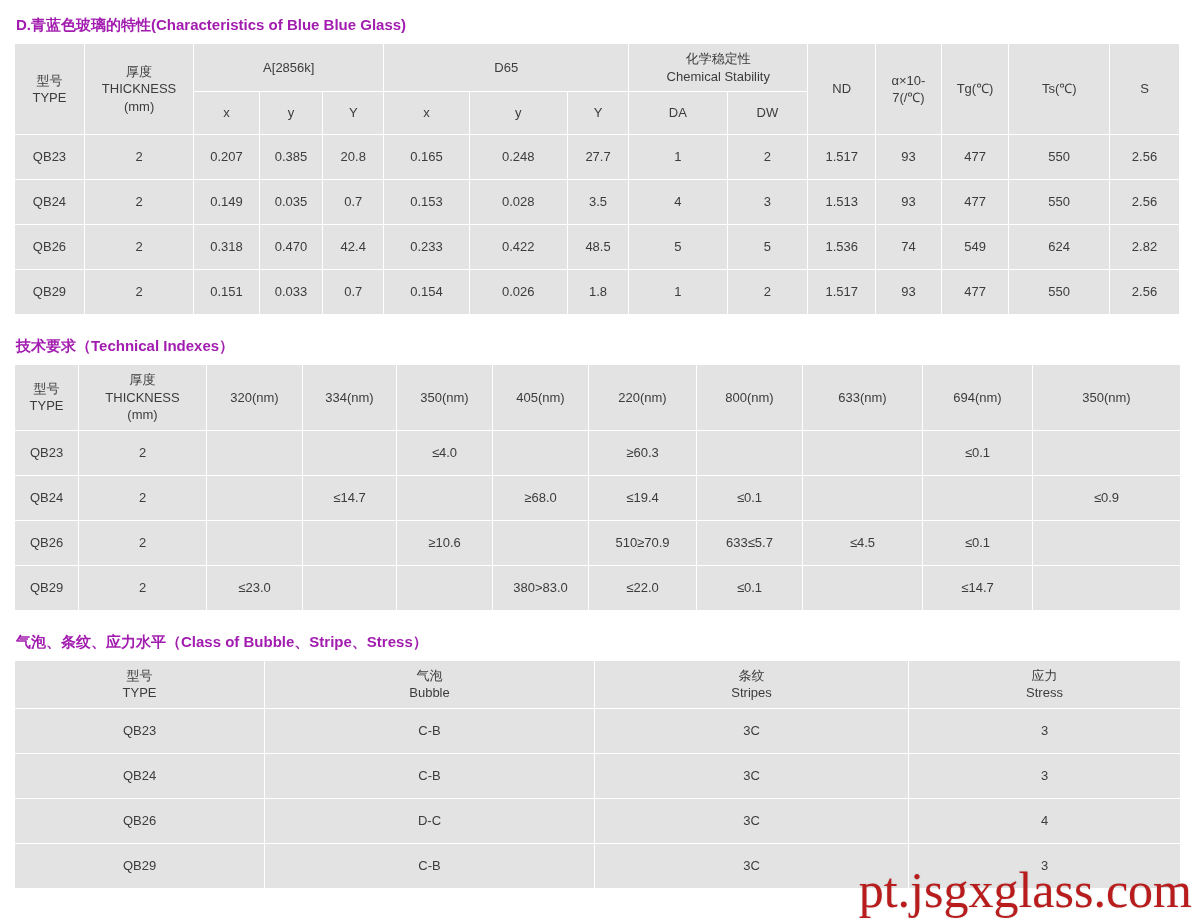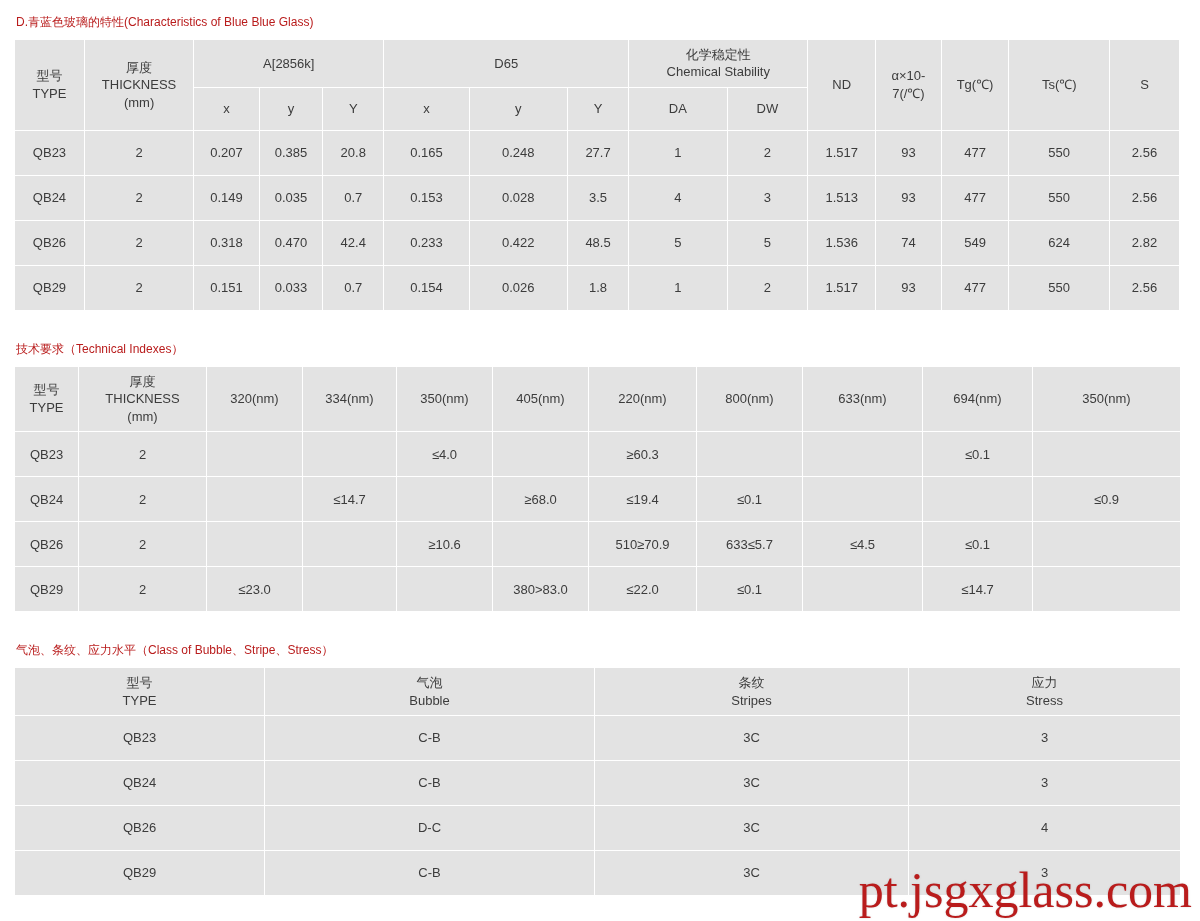--- a/index.html
+++ b/index.html
@@ -13,26 +13,27 @@
     font-family: "Liberation Sans", sans-serif;
     color: #3c3c3c;
     position: relative;
     overflow: hidden;
   }
   .page {
     padding: 10px 14px 0 14px;
     box-sizing: border-box;
   }
   .section-title {
-    font-size: 12px;
-    color: #b91c1c;
+    font-size: 15px;
+    color: #a21caf;
     margin: 4px 0 8px 2px;
     line-height: 1.4;
-  }
-  .section-title.second { margin-top: 30px; }
+    font-weight: bold;
+  }
+  .section-title.second { margin-top: 20px; }
   table {
     border-collapse: collapse;
     width: 1166px;
     table-layout: fixed;
   }
   th, td {
     border: 1px solid #ffffff;
     background: #e3e3e3;
     text-align: center;
     vertical-align: middle;

